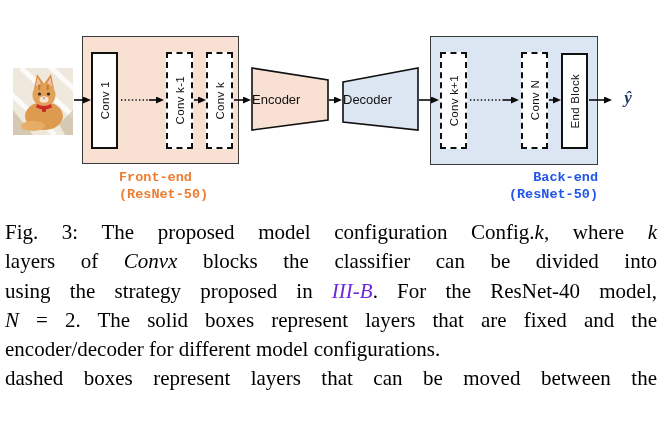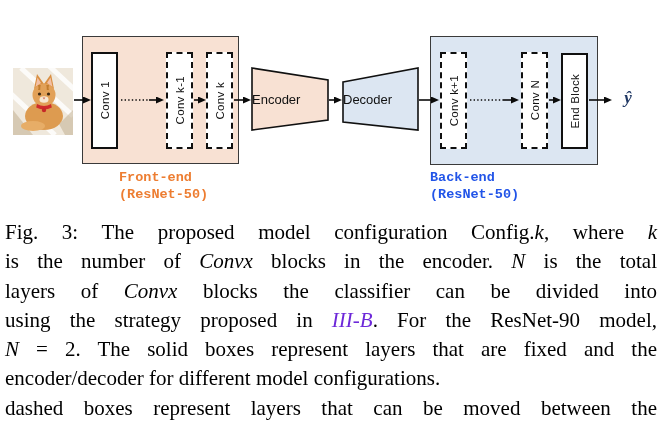--- a/index.html
+++ b/index.html
@@ -22,21 +22,21 @@
   .vtext { writing-mode:vertical-rl; transform:rotate(180deg);
            font-size:11.5px; color:#111; white-space:nowrap; letter-spacing:0.3px; }
 
   .trap { position:absolute; z-index:2; }
   .traplabel { position:absolute; z-index:4; font-size:13px; color:#111; text-align:left; }
 
   .arrows { position:absolute; left:0; top:0; z-index:5; pointer-events:none; }
 
   .endlabel { position:absolute; z-index:4; font-weight:bold; font-size:13.5px; line-height:16.5px;font-family:Liberation Mono, monospace; }
   .endlabel.front { left:119px; top:170px; color:#ed7d31; text-align:left; }
-  .endlabel.back  { left:430px; top:170px; width:168px; color:#2154e8; text-align:left; }
+  .endlabel.back  { left:430px; top:170px; width:168px; color:#2154e8; text-align:right; }
 
   .yhat { position:absolute; left:614px; top:88px; width:28px; z-index:4; text-align:center;
           font-family:"Liberation Serif", serif; font-style:italic; font-weight:bold;
           font-size:17px; color:#203864; }
 
   
   .caption { position:absolute; left:5px; top:218px; width:652px;
              font-family:"Liberation Serif", serif; font-size:21px; line-height:29.3px;
              color:#000; }
   .cap-line { text-align:justify; text-align-last:justify; }
@@ -141,21 +141,20 @@
     <div class="endlabel back">
       <div>Back-end</div>
       <div>(ResNet-50)</div>
     </div>
 
     <div class="yhat">ŷ</div>
   </div>
 
   <div class="caption">
     <div class="cap-line"><span>Fig. 3: The proposed model configuration Config.</span><span class="it">k</span><span>, where </span><span class="it">k</span></div>
-    <div class="cap-line"><span>is the number of </span><span class="it">Convx</span><span> blocks in the encoder. </span><span class="it">N</span><span> is the total</span></div>
     <div class="cap-line"><span>layers of </span><span class="it">Convx</span><span> blocks the classifier can be divided into</span></div>
-    <div class="cap-line"><span>using the strategy proposed in </span><span class="ref-link">III-B</span><span>. For the ResNet-90 model,</span></div>
+    <div class="cap-line"><span>using the strategy proposed in </span><span class="ref-link">III-B</span><span>. For the ResNet-40 model,</span></div>
     <div class="cap-line"><span class="it">N</span><span> = 2. The solid boxes represent layers that are fixed and the</span></div>
     <div class="cap-line last"><span>encoder/decoder for different model configurations.</span></div>
     <div class="cap-line"><span>dashed boxes represent layers that can be moved between the</span></div>
   </div>
 
 </div>
 
 </body></html>

